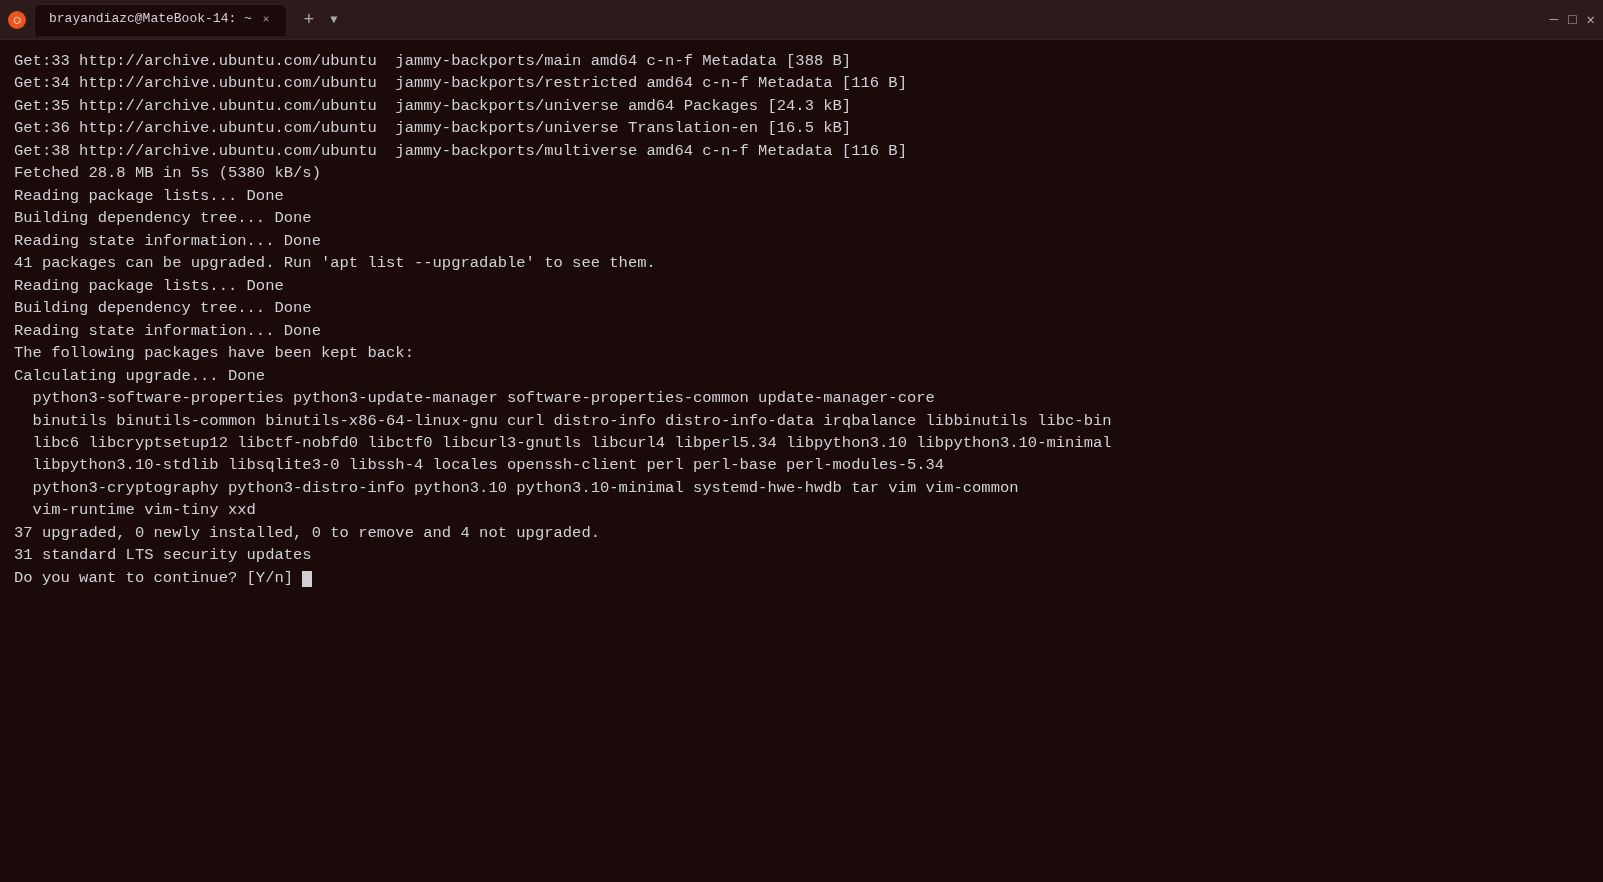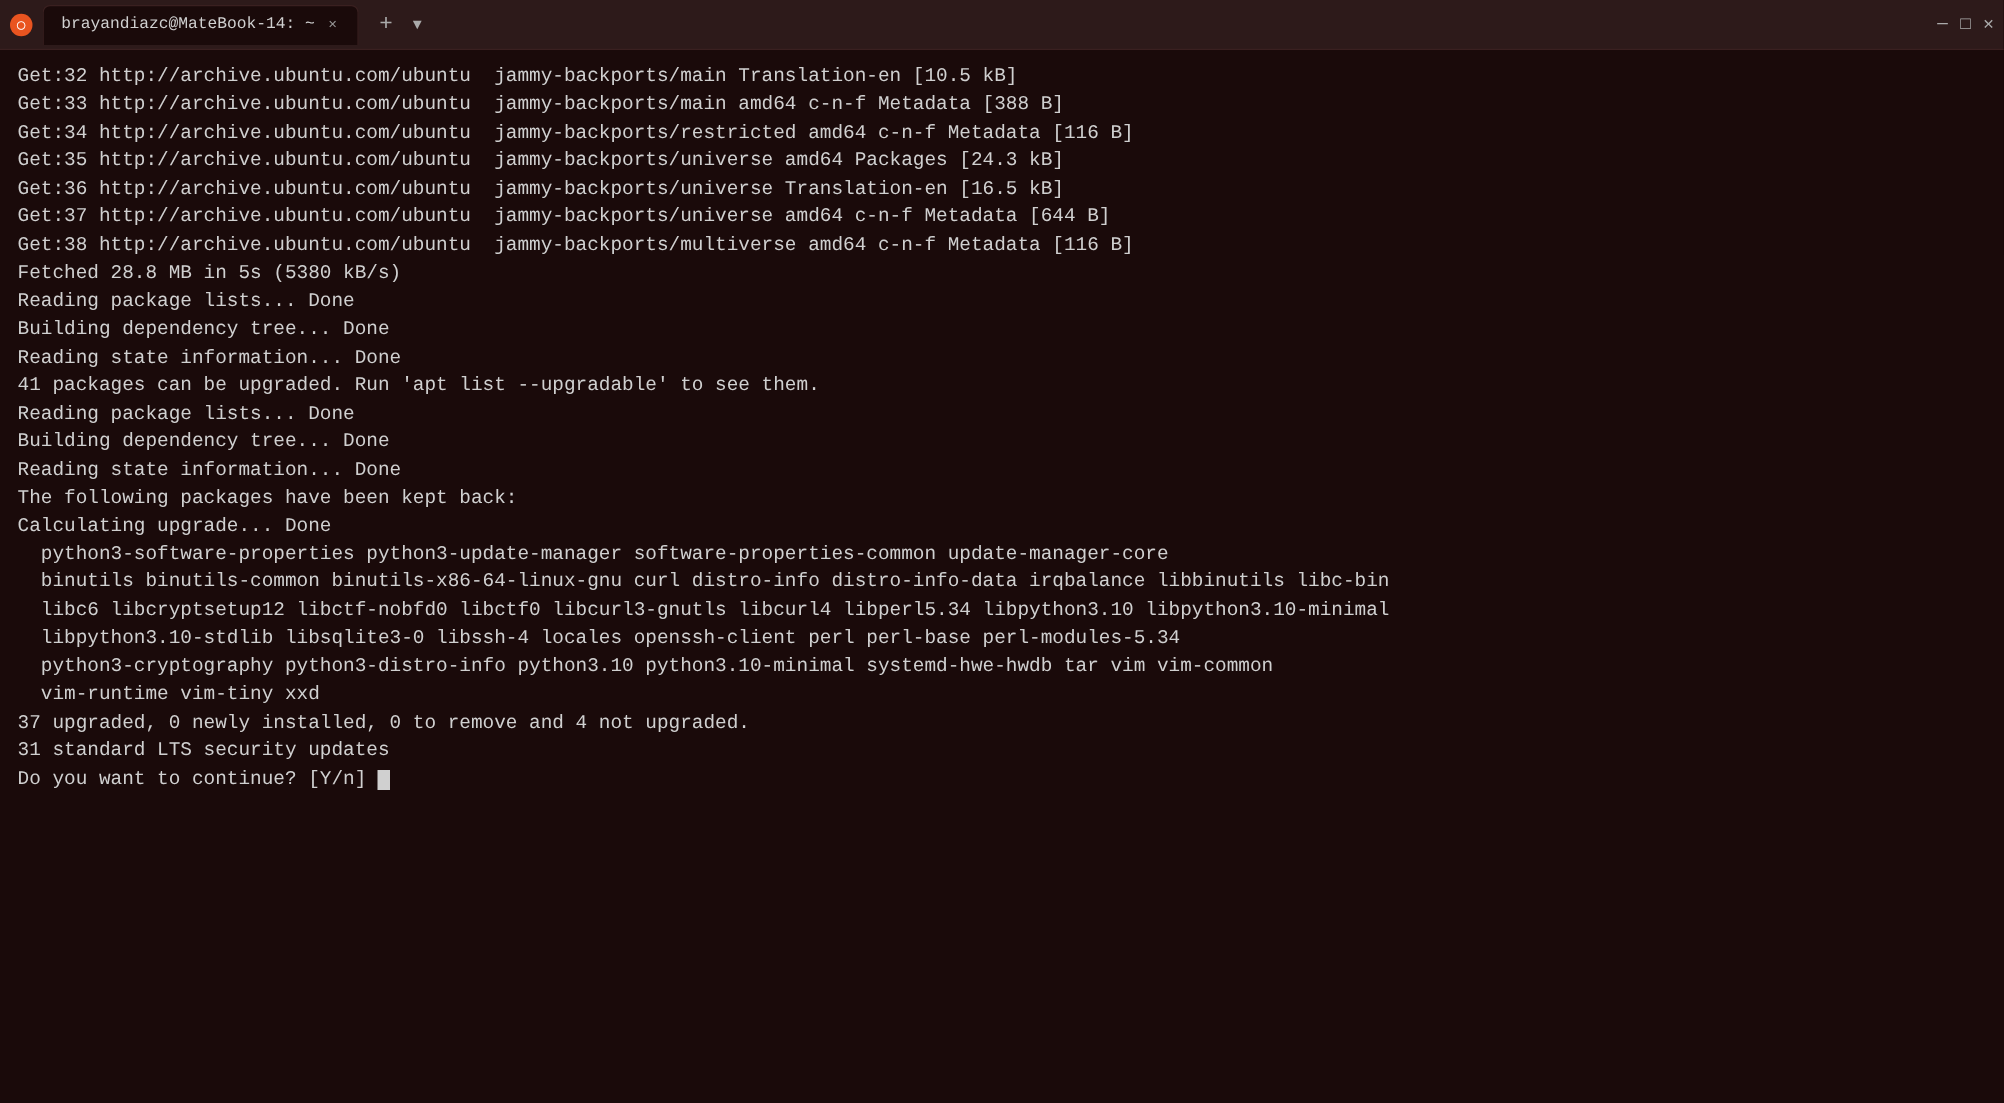--- a/index.html
+++ b/index.html
@@ -150,26 +150,24 @@
     </div>
     <div class="titlebar-spacer"></div>
     <div class="window-controls">
       <span class="win-btn">─</span>
       <span class="win-btn">□</span>
       <span class="win-btn">✕</span>
     </div>
   </div>
 
   <div class="terminal-body" id="terminal-output">
-      <div class="line">Get:32 http://archive.ubuntu.com/ubuntu  jammy-backports/main Translation-en [10.5 kB]</div>
       <div class="line">Get:33 http://archive.ubuntu.com/ubuntu  jammy-backports/main amd64 c-n-f Metadata [388 B]</div>
       <div class="line">Get:34 http://archive.ubuntu.com/ubuntu  jammy-backports/restricted amd64 c-n-f Metadata [116 B]</div>
       <div class="line">Get:35 http://archive.ubuntu.com/ubuntu  jammy-backports/universe amd64 Packages [24.3 kB]</div>
       <div class="line">Get:36 http://archive.ubuntu.com/ubuntu  jammy-backports/universe Translation-en [16.5 kB]</div>
-      <div class="line">Get:37 http://archive.ubuntu.com/ubuntu  jammy-backports/universe amd64 c-n-f Metadata [644 B]</div>
       <div class="line">Get:38 http://archive.ubuntu.com/ubuntu  jammy-backports/multiverse amd64 c-n-f Metadata [116 B]</div>
       <div class="line">Fetched 28.8 MB in 5s (5380 kB/s)</div>
       <div class="line">Reading package lists... Done</div>
       <div class="line">Building dependency tree... Done</div>
       <div class="line">Reading state information... Done</div>
       <div class="line">41 packages can be upgraded. Run 'apt list --upgradable' to see them.</div>
       <div class="line">Reading package lists... Done</div>
       <div class="line">Building dependency tree... Done</div>
       <div class="line">Reading state information... Done</div>
       <div class="line">The following packages have been kept back:</div>

